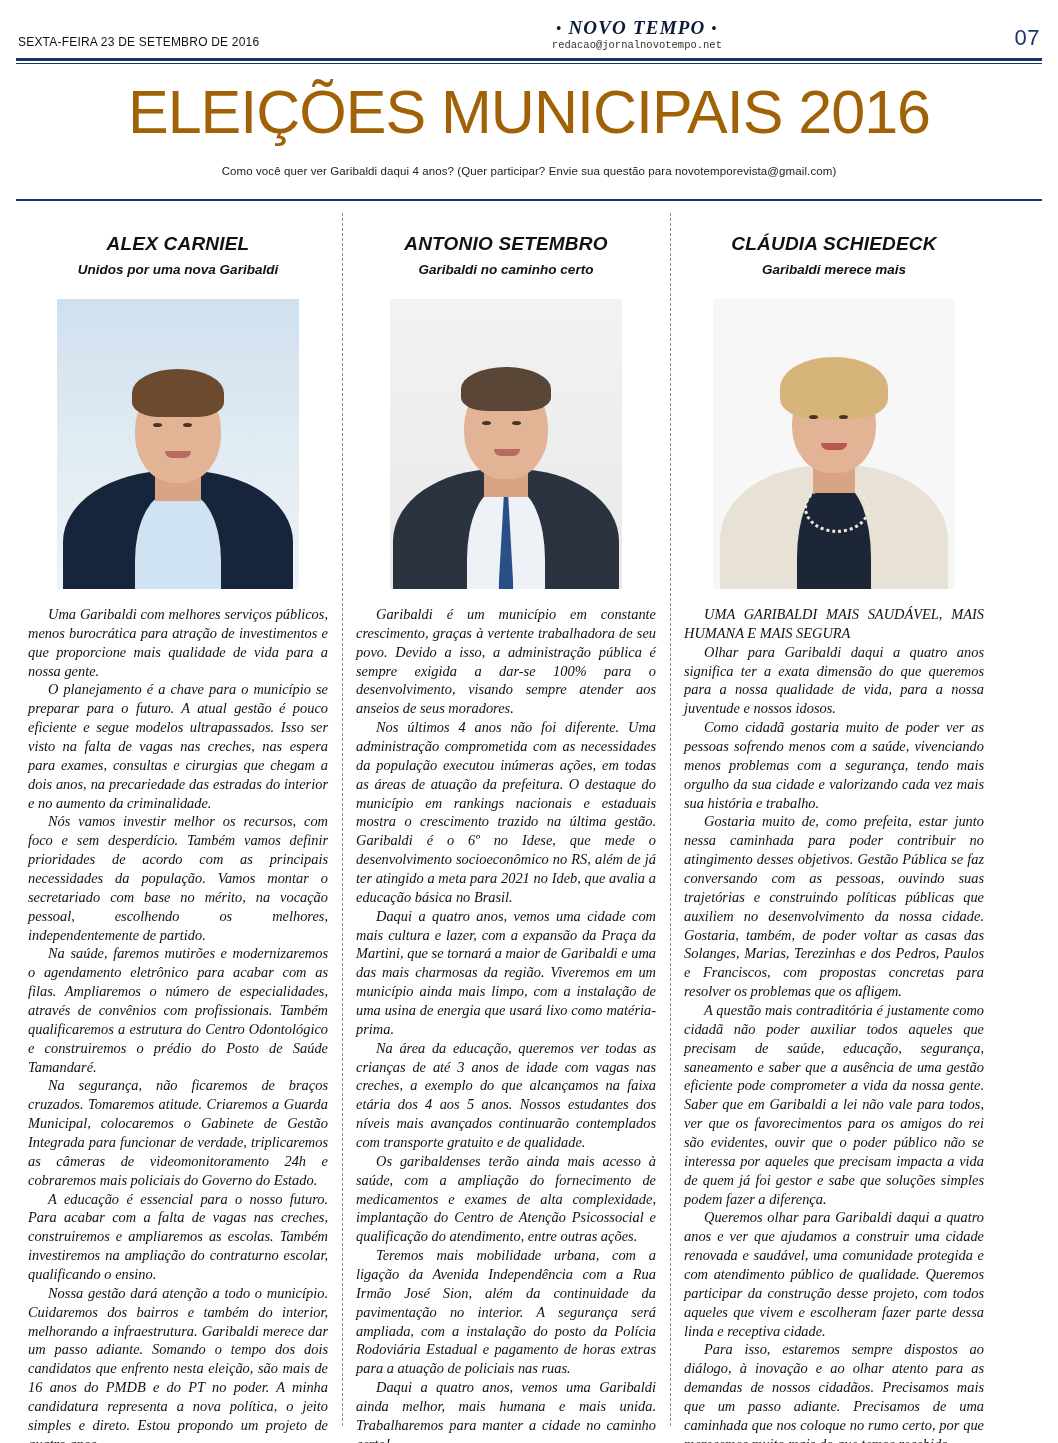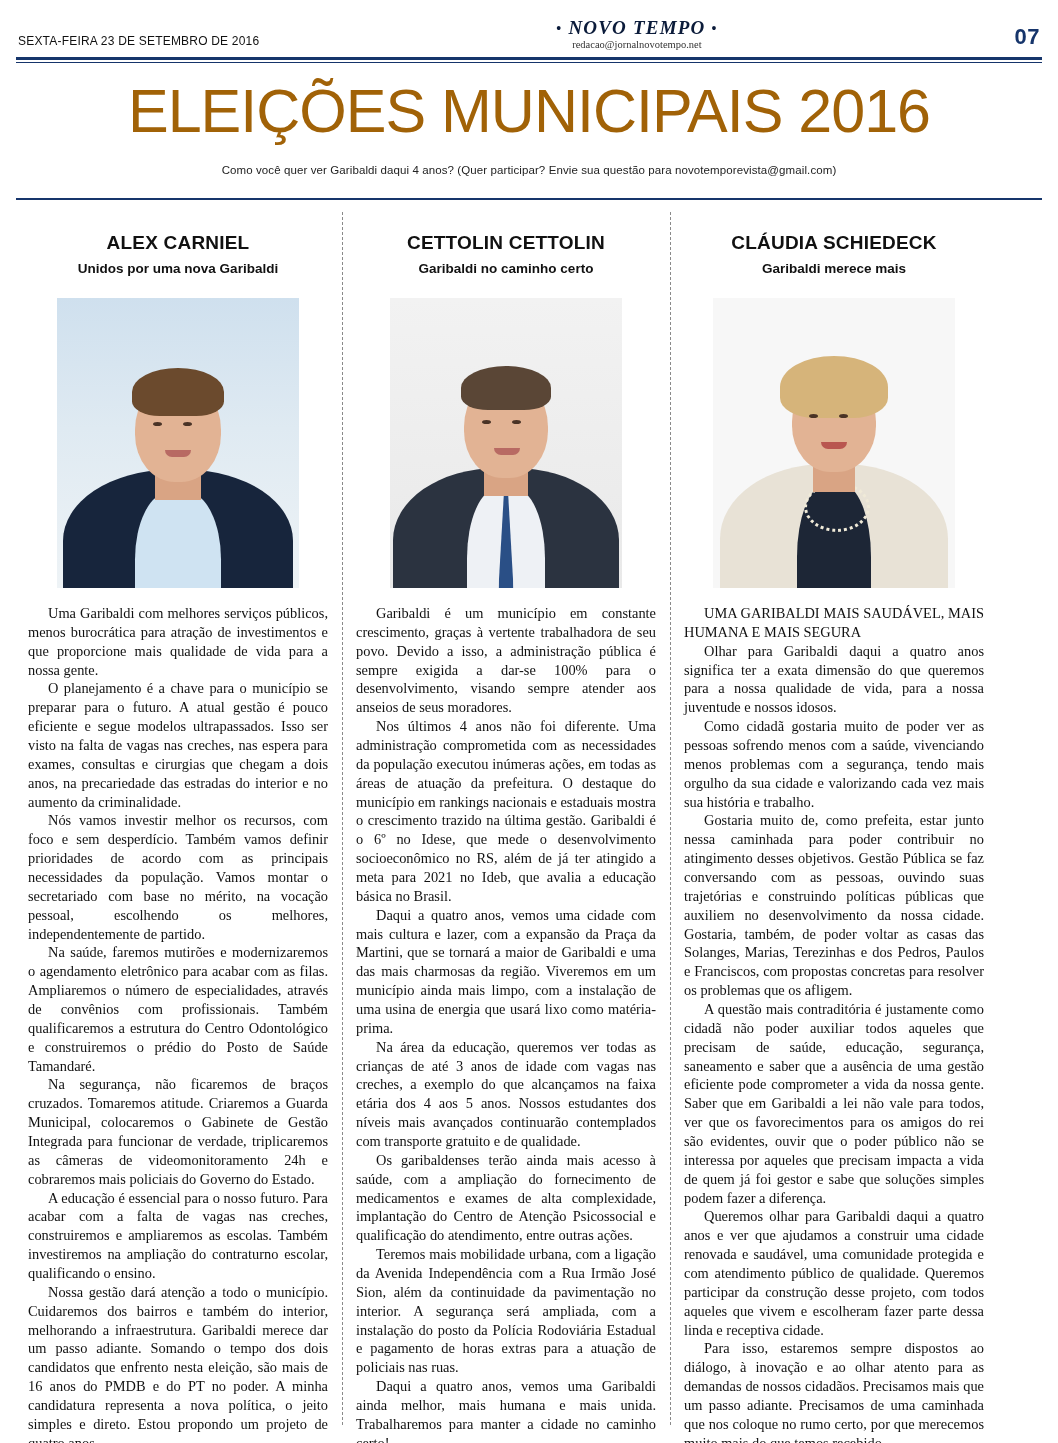--- a/index.html
+++ b/index.html
@@ -52,29 +52,29 @@
     color: #0b1b3a;
     line-height: 1.05;
   }
   .paper-name .dot {
     font-style: normal;
     font-size: 14px;
     vertical-align: middle;
     padding: 0 6px;
   }
   .paper-email {
-    font-family: Liberation Serif, serif;
+    font-family: Liberation Mono, monospace;
     font-size: 10.5px;
     color: #333;
     margin-top: 1px;
   }
   .masthead-right {
     font-family: "Liberation Sans", sans-serif;
     font-size: 22px;
-    font-weight: bold;
+    font-weight: normal;
     color: #16356b;
     padding-bottom: 0px;
     letter-spacing: .5px;
     text-align: right;
   }
   .rule-thick {
     height: 3px;
     background: #16356b;
     margin: 3px 2px 0 2px;
   }
@@ -115,20 +115,21 @@
   .columns {
     display: flex;
     margin-top: 10px;
     height: 1215px;
   }
   .col {
     width: 328px;
     box-sizing: border-box;
     padding: 0 14px;
     position: relative;
+    font-style: italic;
   }
   .col.divider-left::before {
     content: "";
     position: absolute;
     left: 0;
     top: 2px;
     bottom: 0;
     width: 1px;
     border-left: 1px dashed #8a8a8a;
   }
@@ -286,21 +287,21 @@
         <p>O planejamento é a chave para o município se preparar para o futuro. A atual gestão é pouco eficiente e segue modelos ultrapassados. Isso ser visto na falta de vagas nas creches, nas espera para exames, consultas e cirurgias que chegam a dois anos, na precariedade das estradas do interior e no aumento da criminalidade.</p>
         <p>Nós vamos investir melhor os recursos, com foco e sem desperdício. Também vamos definir prioridades de acordo com as principais necessidades da população. Vamos montar o secretariado com base no mérito, na vocação pessoal, escolhendo os melhores, independentemente de partido.</p>
         <p>Na saúde, faremos mutirões e modernizaremos o agendamento eletrônico para acabar com as filas. Ampliaremos o número de especialidades, através de convênios com profissionais. Também qualificaremos a estrutura do Centro Odontológico e construiremos o prédio do Posto de Saúde Tamandaré.</p>
         <p>Na segurança, não ficaremos de braços cruzados. Tomaremos atitude. Criaremos a Guarda Municipal, colocaremos o Gabinete de Gestão Integrada para funcionar de verdade, triplicaremos as câmeras de videomonitoramento 24h e cobraremos mais policiais do Governo do Estado.</p>
         <p>A educação é essencial para o nosso futuro. Para acabar com a falta de vagas nas creches, construiremos e ampliaremos as escolas. Também investiremos na ampliação do contraturno escolar, qualificando o ensino.</p>
         <p>Nossa gestão dará atenção a todo o município. Cuidaremos dos bairros e também do interior, melhorando a infraestrutura. Garibaldi merece dar um passo adiante. Somando o tempo dos dois candidatos que enfrento nesta eleição, são mais de 16 anos do PMDB e do PT no poder. A minha candidatura representa a nova política, o jeito simples e direto. Estou propondo um projeto de quatro anos.</p>
       </div>
     </div>
 
     <div class="col divider-left">
-      <div class="cand-name">CETTOLIN CETTOLIN</div>
+      <div class="cand-name">ANTONIO SETEMBRO</div>
       <div class="cand-slogan">Garibaldi no caminho certo</div>
 
       <div class="photo narrow">
         <div class="bg-plain"></div>
         <div class="shoulders" style="width:226px;height:120px;background:#2b3340;"></div>
         <div class="shirt" style="width:78px;height:100px;background:#eef1f5;"></div>
         <div class="tie" style="height:92px;background:#2a4f86;"></div>
         <div class="neck" style="width:44px;height:46px;left:94px;top:152px;"></div>
         <div class="head" style="width:84px;height:102px;left:74px;top:78px;"></div>
         <div class="hair" style="width:90px;height:44px;left:71px;top:68px;background:#5a4636;"></div>

